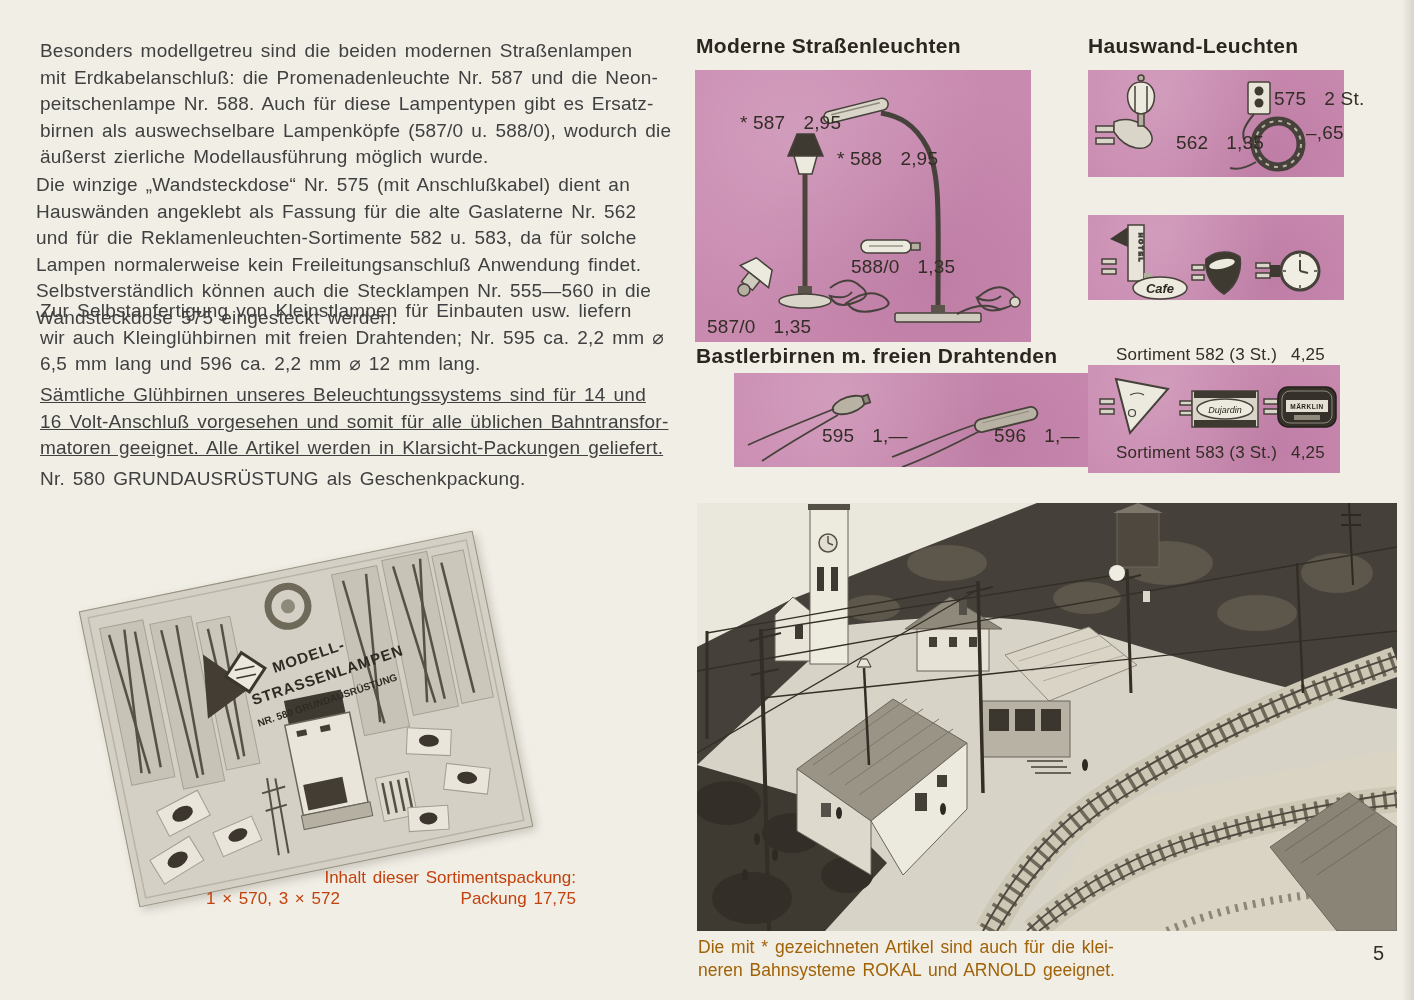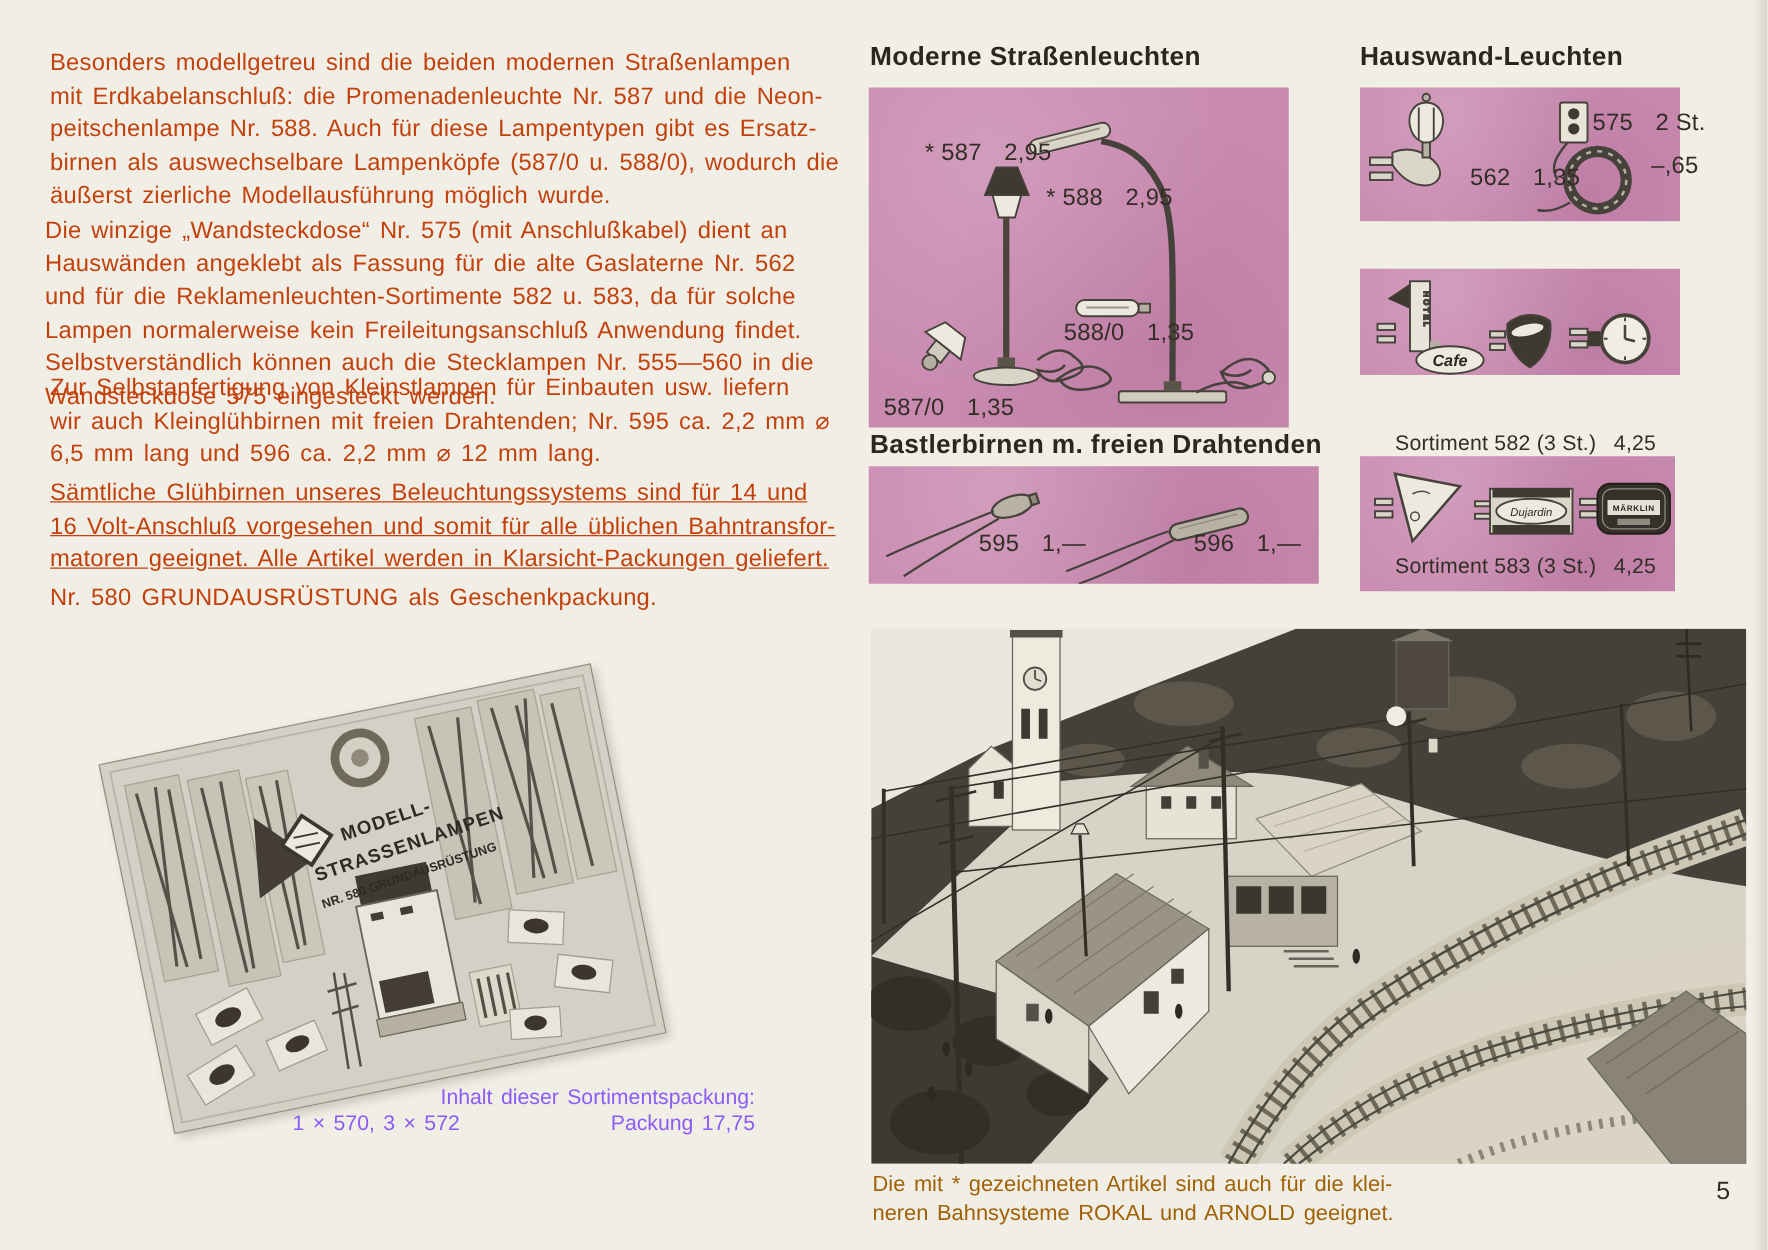--- a/index.html
+++ b/index.html
@@ -5,37 +5,37 @@
   html,body{margin:0;padding:0;}
   body{
     width:1414px;height:1000px;position:relative;overflow:hidden;
     background:#f1eee6;
     font-family:"Liberation Sans","DejaVu Sans",sans-serif;
     color:#3a342c;
   }
   .abs{position:absolute;}
   .body-text{
     font-size:19px;line-height:26.5px;letter-spacing:.2px;word-spacing:2.5px;
-    white-space:pre;color:#c2410c;
+    white-space:pre;color:#404040;
   }
   .heading{
     font-weight:bold;font-size:21px;letter-spacing:.3px;color:#2b2620;white-space:nowrap;
   }
   .pink-panel{
     background-color:#c98ab0;
     background-image:
       radial-gradient(circle at 28% 22%, rgba(255,255,255,.16), transparent 62%),
       radial-gradient(circle at 72% 78%, rgba(110,35,85,.12), transparent 60%);
   }
   .price-label{font-size:19px;color:#332d26;white-space:nowrap;letter-spacing:.2px;}
   .price-label .price{margin-left:18px;}
   .sortiment-label{font-size:17px;color:#332d26;white-space:nowrap;letter-spacing:.2px;}
   .sortiment-label .price{margin-left:14px;}
   .caption{font-size:17.5px;line-height:22.5px;white-space:pre;color:#a16207;word-spacing:2px;}
-  .contents{font-size:17px;line-height:20.5px;color:#8b5cf6;word-spacing:2px;margin-left:28px;}
+  .contents{font-size:17px;line-height:20.5px;color:#c2410c;word-spacing:2px;}
   .contents .c-heading{text-align:right;white-space:nowrap;}
   .contents .c-lines{white-space:pre;}
   .contents .c-last{display:flex;justify-content:space-between;white-space:nowrap;}
   .page-num{font-size:20px;color:#332d26;}
   .edge-shadow{
     right:0;top:0;width:12px;height:100%;
     background:linear-gradient(to right, rgba(0,0,0,0), rgba(86,76,64,.16));
   }
   .package-box{
     width:400px;height:300px;
@@ -215,21 +215,21 @@
     </g>
   </svg>
   <div class="abs price-label" style="left:45px;top:42px;"><span>* 587</span><span class="price">2,95</span></div>
   <div class="abs price-label" style="left:142px;top:78px;"><span>* 588</span><span class="price">2,95</span></div>
   <div class="abs price-label" style="left:156px;top:186px;"><span>588/0</span><span class="price">1,35</span></div>
   <div class="abs price-label" style="left:12px;top:246px;"><span>587/0</span><span class="price">1,35</span></div>
 </div>
 
 <div class="abs heading" style="left:696px;top:344px;">Bastlerbirnen m. freien Drahtenden</div>
 
-<div class="abs pink-panel" style="left:695px;top:373px;width:360px;height:94px;">
+<div class="abs pink-panel" style="left:734px;top:373px;width:360px;height:94px;">
   <svg width="360" height="94" viewBox="0 0 360 94">
     <g stroke="#46413a" fill="none" stroke-width="1.8">
       <g>
         <g transform="rotate(-18 115 32)">
             <ellipse cx="115" cy="32" rx="17" ry="8" fill="#b7b2a4"></ellipse>
             <rect x="130" y="28" width="6" height="8" fill="#8f8a7c"></rect>
           </g>
         <path d="M100 36 C 70 48 40 60 14 72"></path>
         <path d="M104 42 C 76 58 52 72 28 88"></path>
       </g>
@@ -408,21 +408,21 @@
       <g>
         <path d="M166 44 C 156 56 152 64 158 74" stroke-width="2"></path>
         <circle cx="190" cy="74" r="23" stroke-width="9"></circle>
         <circle cx="190" cy="74" r="23" stroke="#b7b2a4" stroke-width="2" stroke-dasharray="4 5"></circle>
         <path d="M168 92 C 158 98 150 100 142 98" stroke-width="2"></path>
       </g>
     </g>
   </svg>
   <div class="abs price-label" style="left:88px;top:62px;"><span>562</span><span class="price">1,35</span></div>
   <div class="abs price-label" style="left:186px;top:18px;"><span>575</span><span class="price">2 St.</span></div>
-  <div class="abs price-label" style="left:218px;top:52px;"><span class="price" style="margin-left:15px;text-align:center;">–,65</span></div>
+  <div class="abs price-label" style="left:218px;top:52px;"><span class="price" style="margin-left:0;text-align:center;">–,65</span></div>
 </div>
 
 <div class="abs pink-panel" style="left:1088px;top:215px;width:256px;height:85px;">
   <svg width="256" height="118" viewBox="0 0 256 118">
     <g stroke="#46413a" fill="none" stroke-width="1.5">
       <g transform="translate(14,10)">
         <rect x="0" y="34" width="14" height="5" fill="#d9d5c9"></rect>
         <rect x="0" y="44" width="14" height="5" fill="#d9d5c9"></rect>
         <polygon points="26,2 8,14 26,22" fill="#3e3931" stroke="none"></polygon>
         <rect x="26" y="0" width="16" height="56" fill="#e8e4da"></rect>

